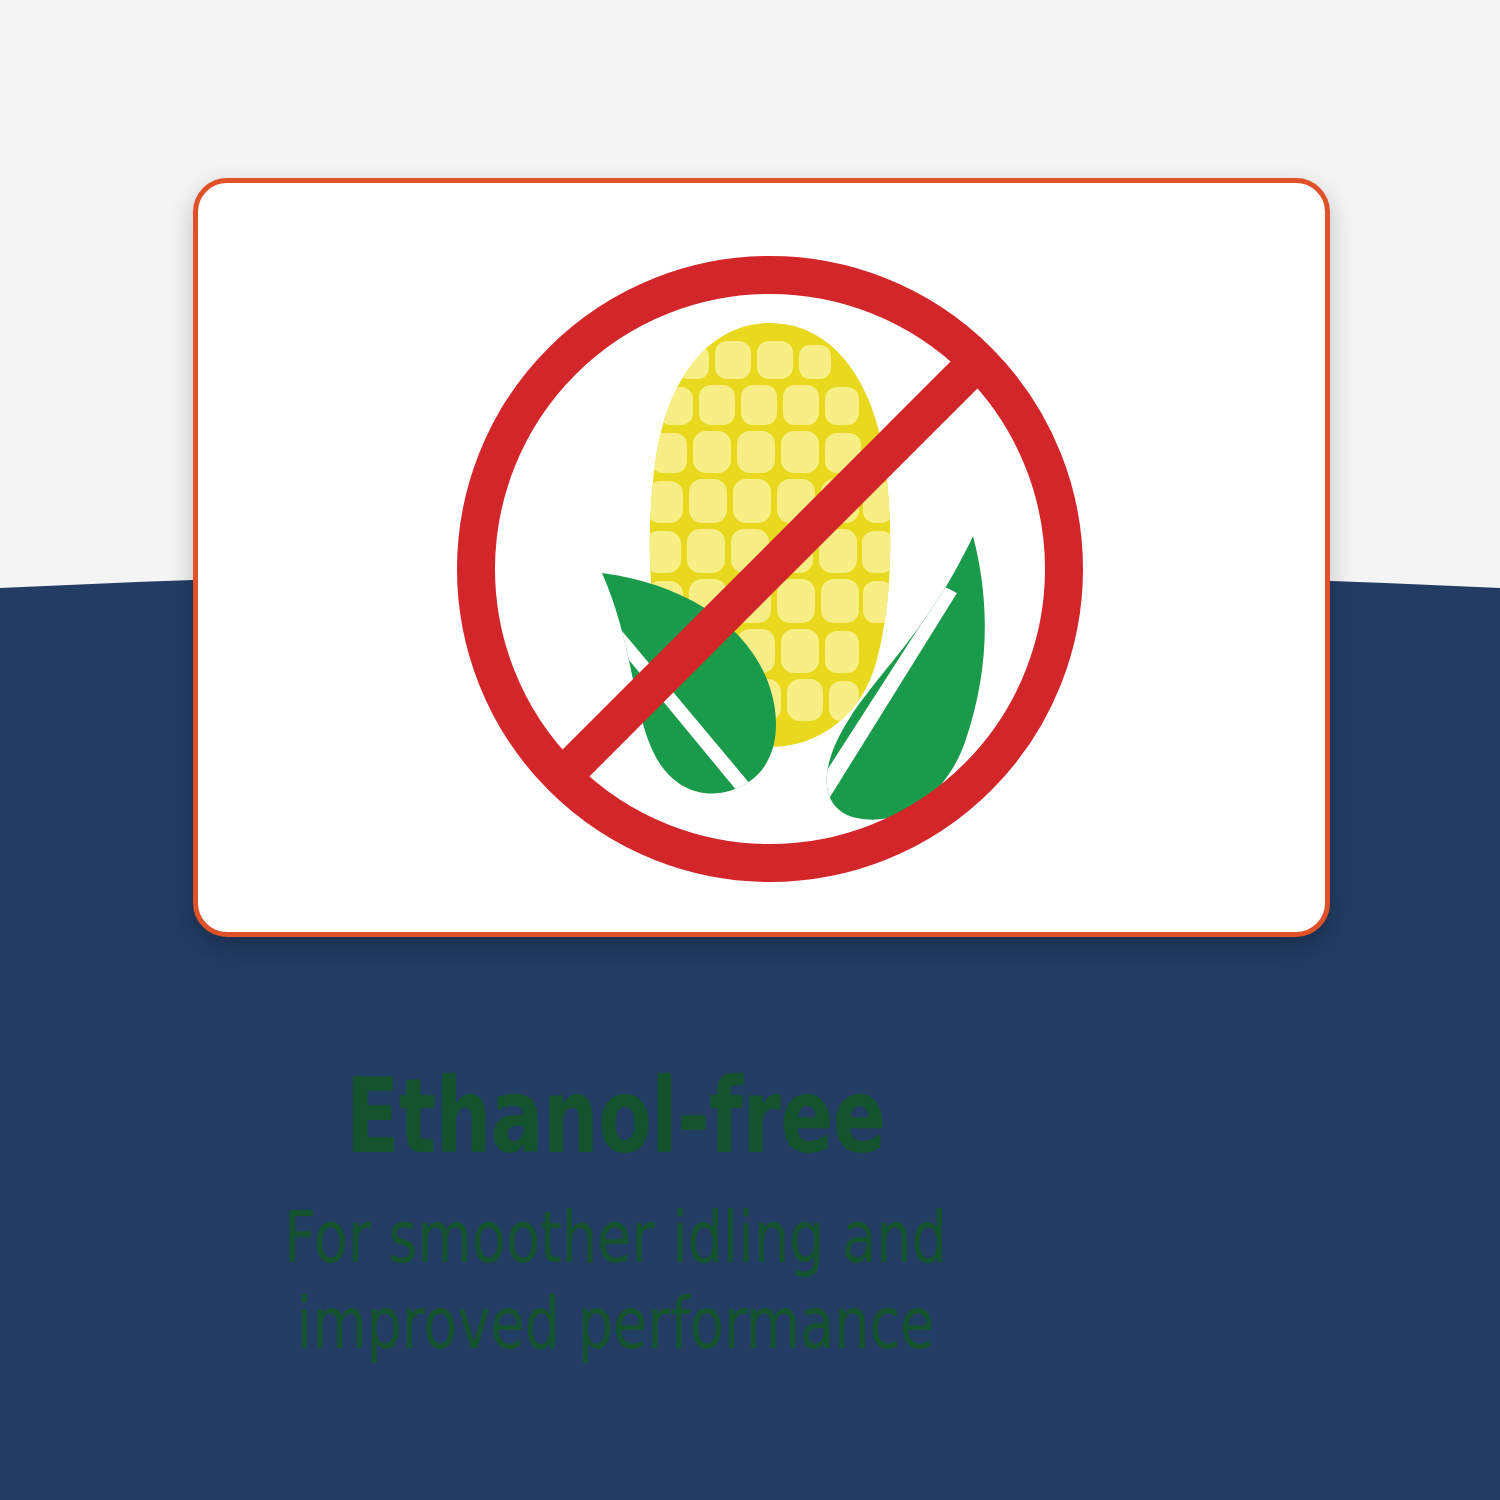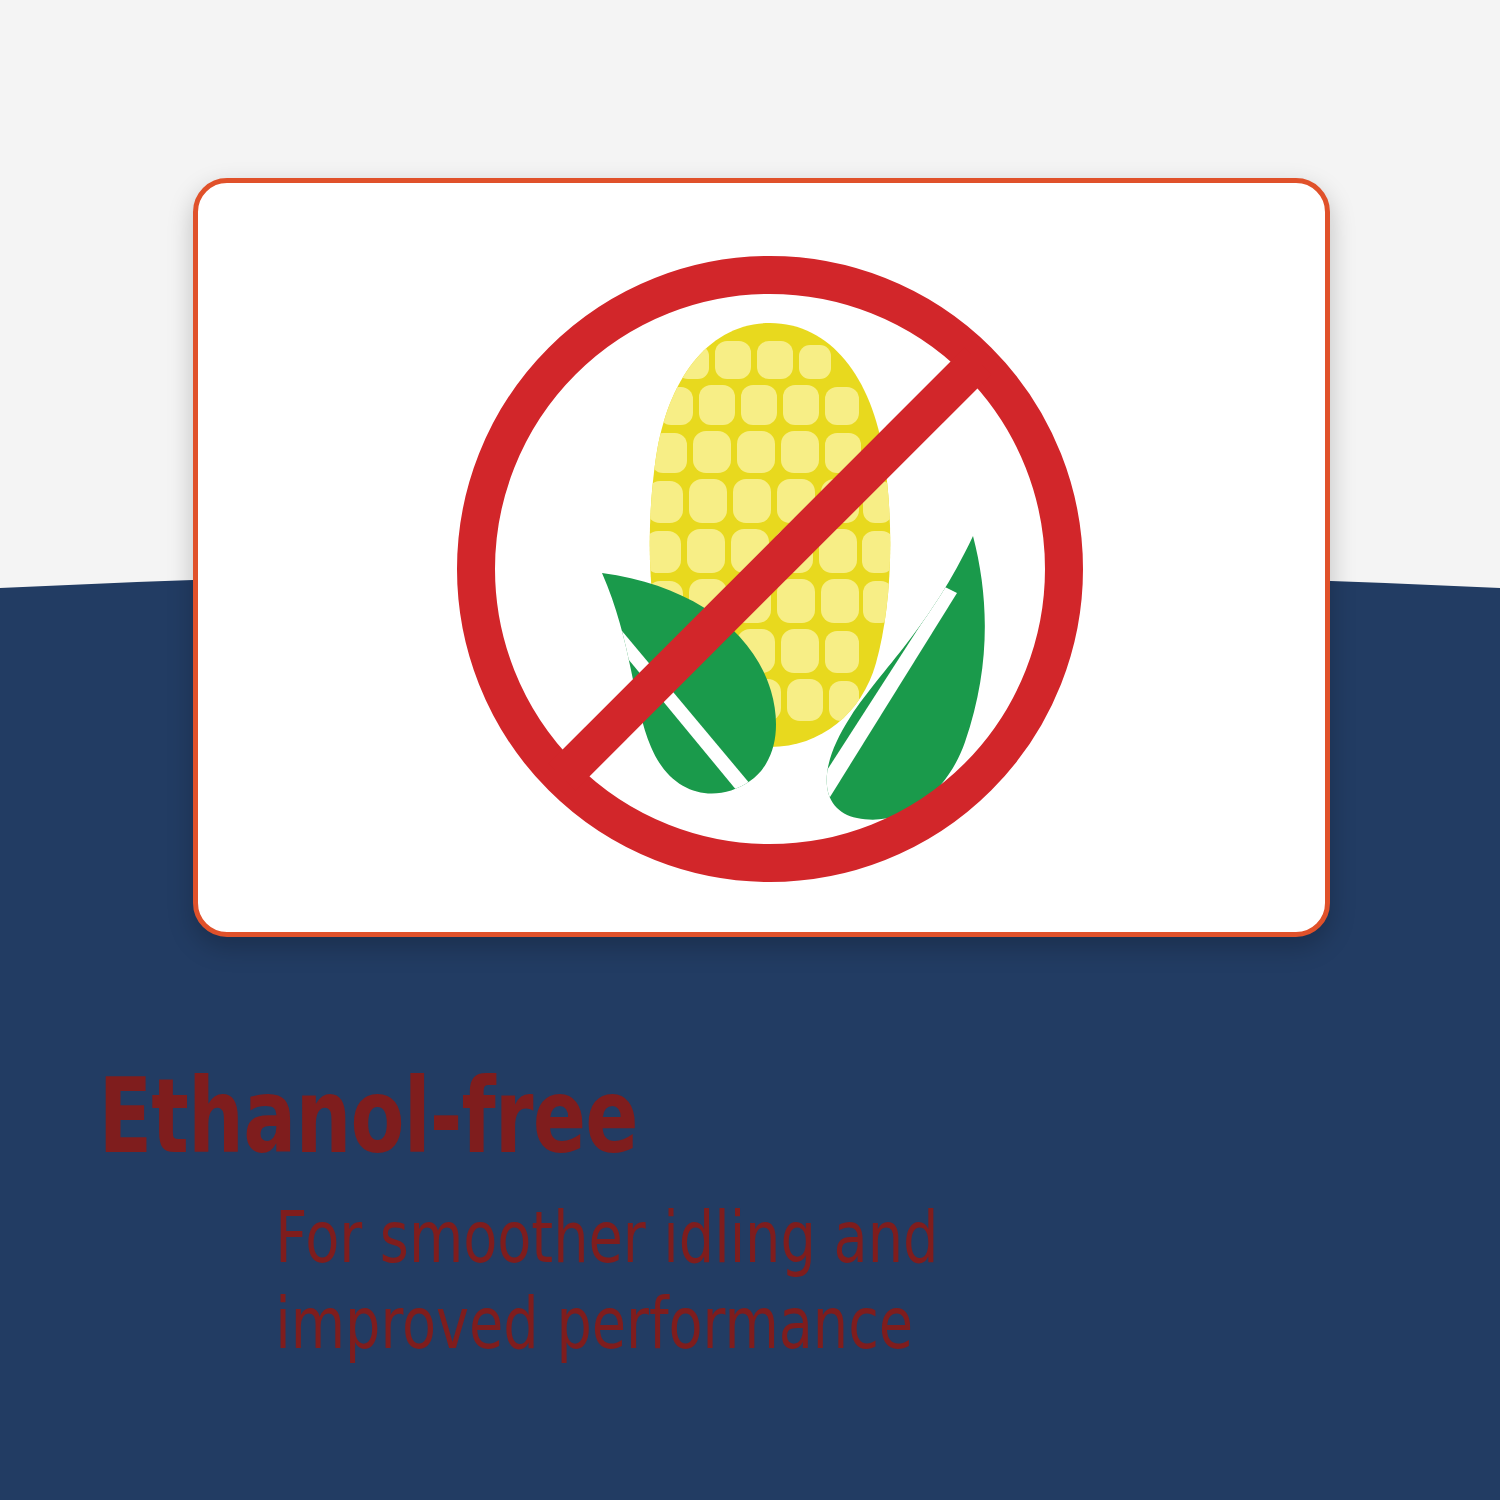--- a/index.html
+++ b/index.html
@@ -41,22 +41,22 @@
   #icon-wrap svg { display:block; width:1500px; height:1500px; }
 
   
   #card { overflow:hidden; }
 
   
   #text-block {
     position:absolute;
     left:0; top:1060px;
     width:1231px;
-    text-align:left;
-    color:#7f1d1d;
+    text-align:center;
+    color:#14532d;
   }
   #headline {
     font-family:"Liberation Sans Narrow","DejaVu Sans Condensed","Liberation Sans", sans-serif;
     font-weight:700;
     font-size:104px;
     line-height:112px;
     letter-spacing:-1px;
     transform:scaleX(0.84);
     transform-origin:center;
     white-space:nowrap;

